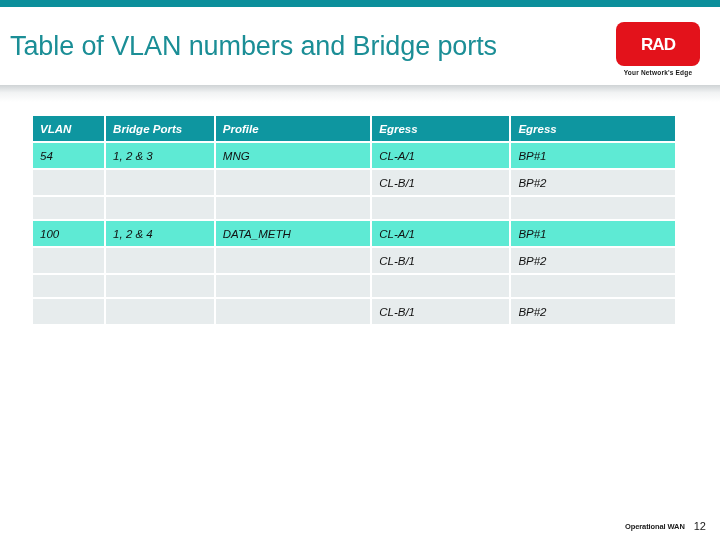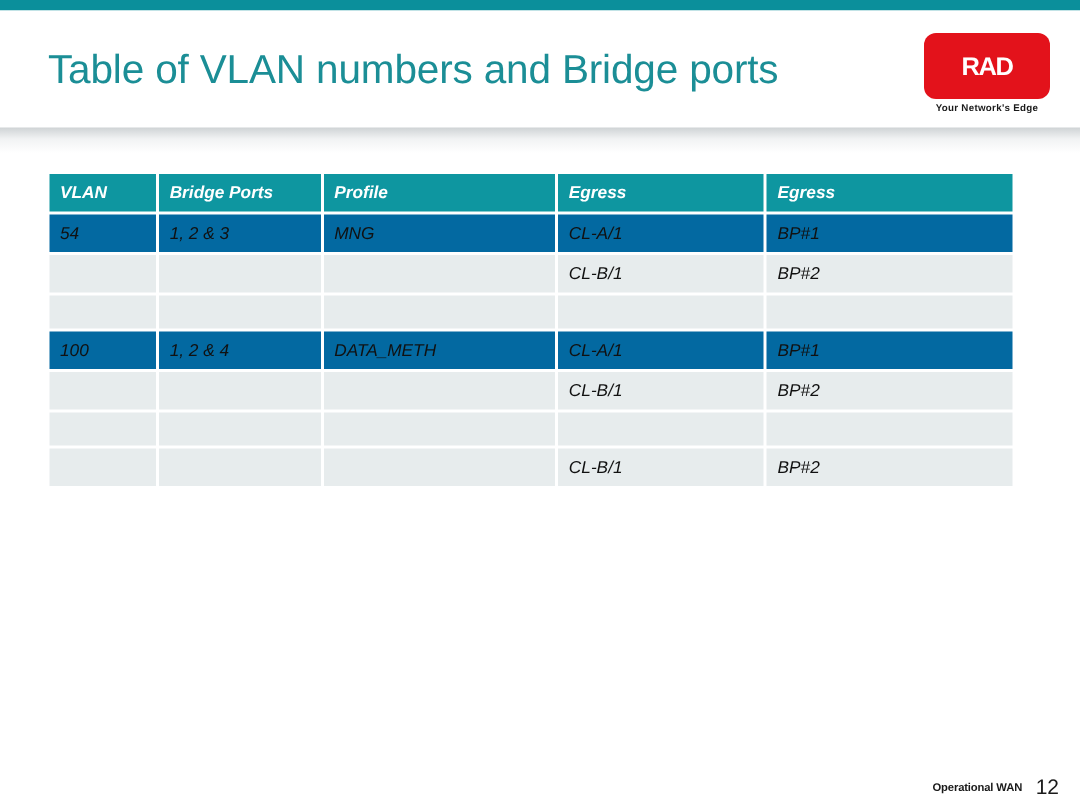--- a/index.html
+++ b/index.html
@@ -27,21 +27,21 @@
   
   .title-band {
     position: absolute;
     top: 7px; left: 0;
     width: 720px;
     height: 78px;
     background: #ffffff;
   }
   .slide-title {
     position: absolute;
-    left: 32px;
+    left: 10px;
     top: 22px;
     width: 570px;
     font-size: 27px;
     font-weight: 400;
     color: #1B8E96;
     letter-spacing: -0.1px;
     line-height: 34px;
     white-space: nowrap;
   }
 
@@ -117,21 +117,21 @@
     white-space: nowrap;
     font-style: italic;
   }
   .vlan-table thead th {
     background: #0E96A0;
     color: #ffffff;
     font-weight: bold;
     font-size: 11.5px;
     height: 25px;
   }
-  tr.band-dark > td { background: #0369a1; }
+  tr.band-dark > td { background: #5eead4; }
   tr.band-light > td { background: #E7ECED; }
   tr.spacer > td { background: #E7ECED; height: 22px; }
 
   .col-vlan   { width: 70px; }
   .col-ports  { width: 106px; }
   .col-profile{ width: 152px; }
   .col-ingress{ width: 135px; }
   .col-egress { width: 161px; }
 
   
@@ -143,21 +143,21 @@
     align-items: center;
     gap: 9px;
   }
   .footer-label {
     font-size: 7.5px;
     font-weight: bold;
     color: #1a1a1a;
     letter-spacing: -0.1px;
   }
   .footer-page {
-    font-size: 14px;
+    font-size: 11px;
     color: #1a1a1a;
   }
 </style>
 </head>
 <body>
 
 <div class="top-bar"></div>
 
 <div class="title-band">
   <div class="slide-title">Table of VLAN numbers and Bridge ports</div>

